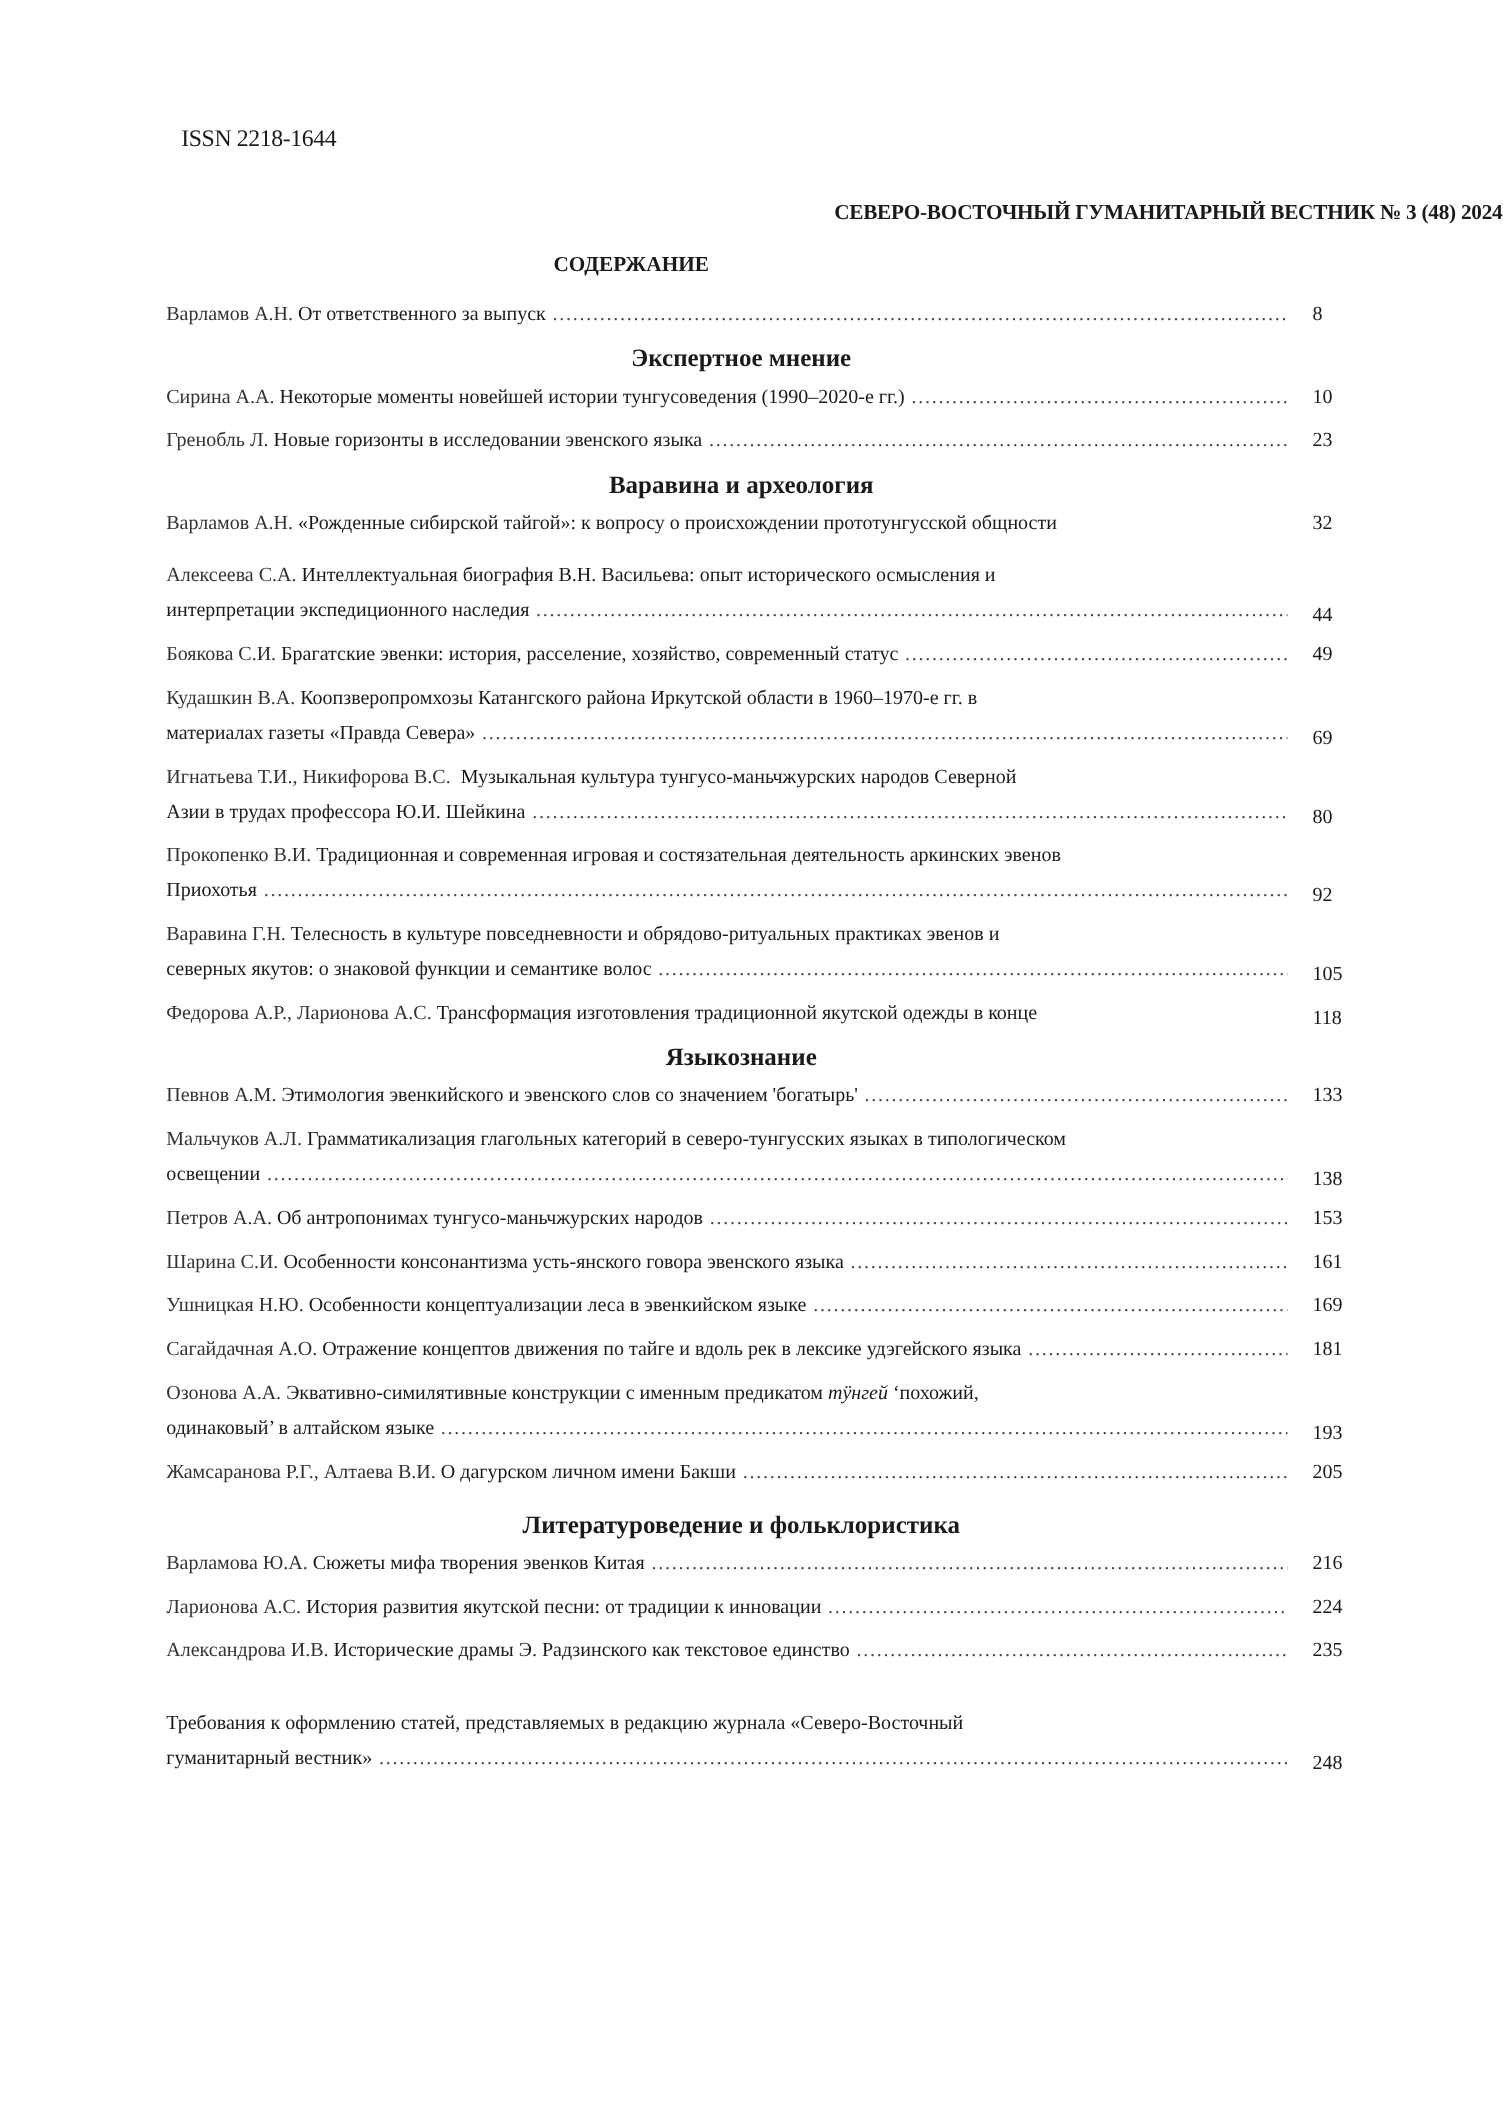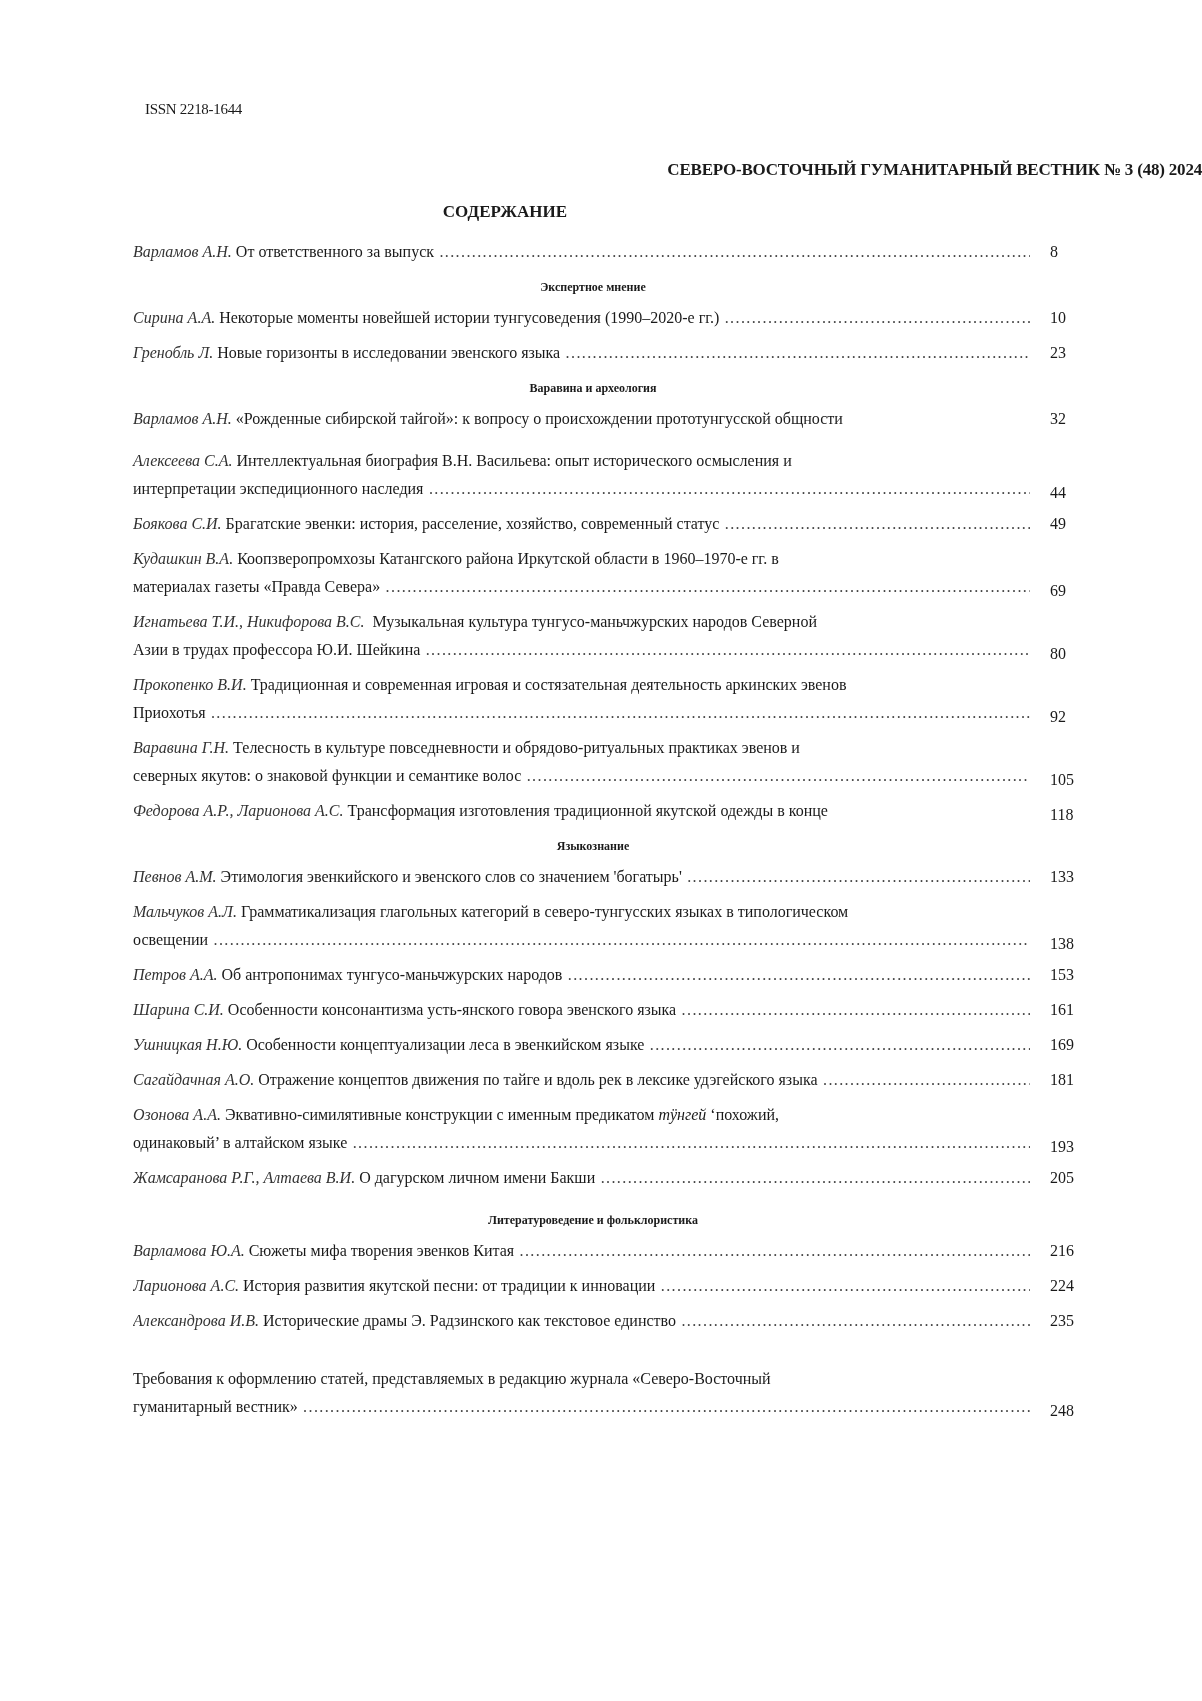--- a/index.html
+++ b/index.html
@@ -3,44 +3,44 @@
 <meta charset="utf-8">
 <style>
   html, body { margin: 0; padding: 0; background: #ffffff; }
   body {
     width: 1202px; height: 1701px; position: relative; overflow: hidden;
     font-family: "Liberation Serif", "DejaVu Serif", serif;
     color: #1a1a1a;
   }
   .issn {
     position: absolute; left: 145px; top: 101px;
-    font-size: 15px; letter-spacing: -0.3px;
+    font-size: 19px; letter-spacing: -0.3px;
   }
   .journal-title {
     position: absolute; left: 0; width: 1202px; top: 160px;
     text-align: right; font-weight: bold; font-size: 17px; letter-spacing: -0.2px;
   }
   .contents-title {
     position: absolute; left: 0; width: 1010px; top: 202px;
     text-align: center; font-weight: bold; font-size: 17px;
   }
   .toc {
     position: absolute; left: 133px; top: 238px; width: 960px;
     font-size: 16px; line-height: 28px;
   }
   .section-heading {
-    text-align: center; font-weight: bold; font-size: 12px;
+    text-align: center; font-weight: bold; font-size: 20px;
     margin: 3px 0 3px -40px; height: 28px; line-height: 28px;
   }
   .entry { position: relative; margin-bottom: 7px; }
   .entry-body {
     width: 897px; text-align: justify; text-align-last: left;
   }
   .entry.single .entry-body { overflow: hidden; white-space: nowrap; }
-  .author { font-style: italic; color: #333; }
+  .author { color: #333; }
   .leader {
     display: inline; color: #444; letter-spacing: 1px;
   }
   .leader::after {
     content: " ................................................................................................................................................................................................................................";
     letter-spacing: 1.4px;
   }
   .multi .entry-body .last-line {
     display: block; white-space: nowrap; overflow: hidden; width: 897px;
   }

